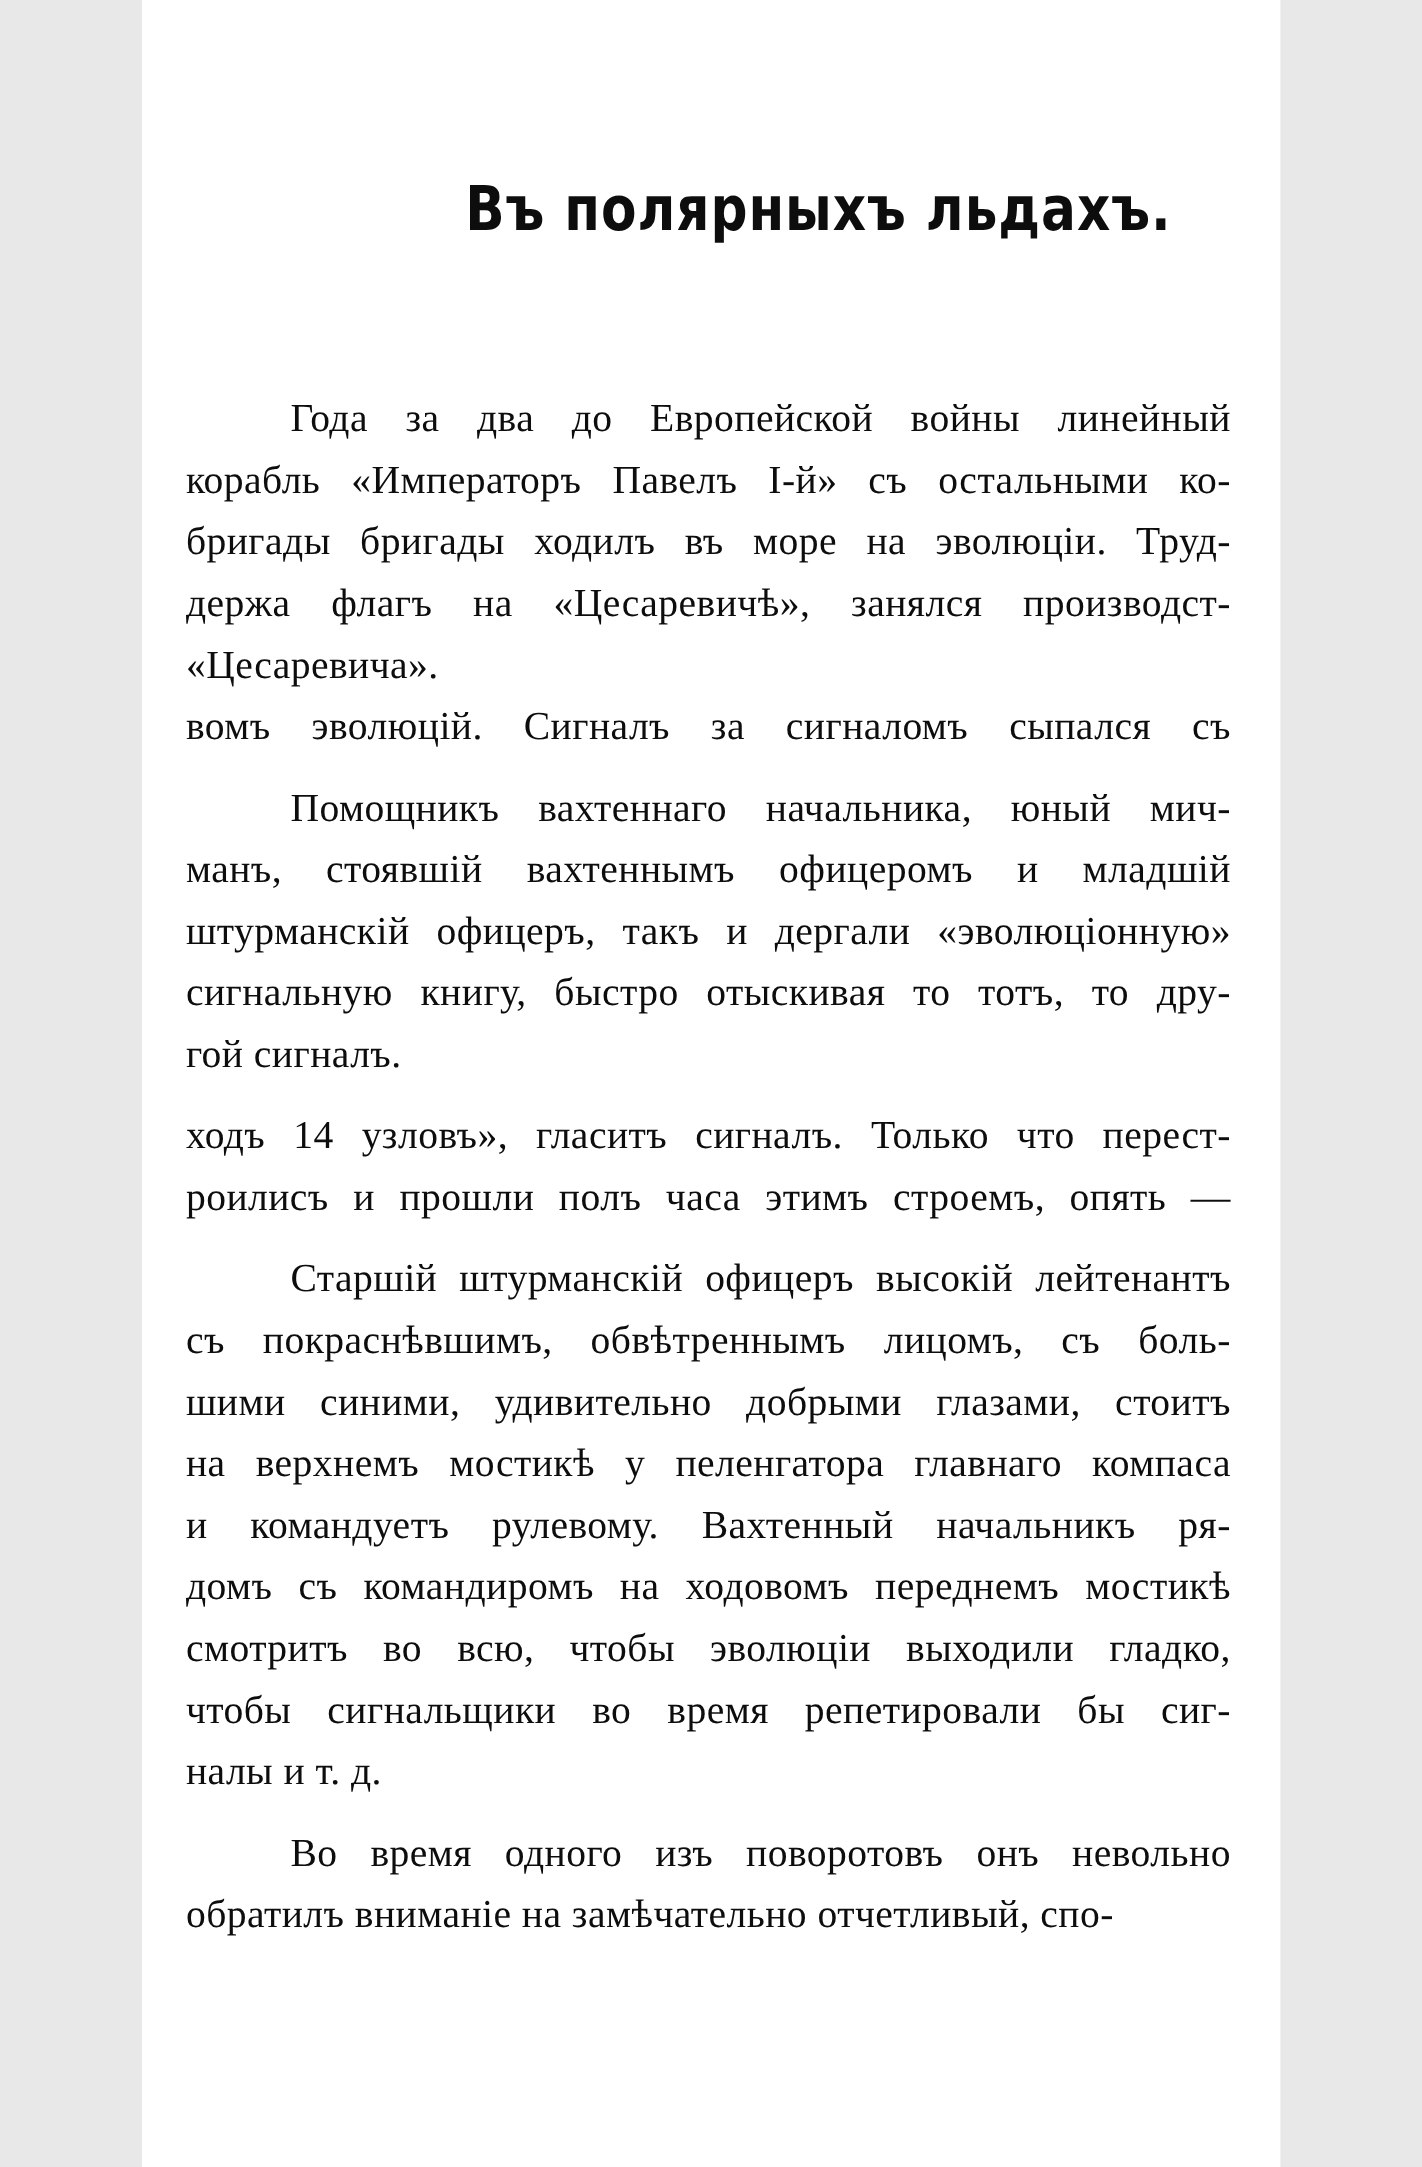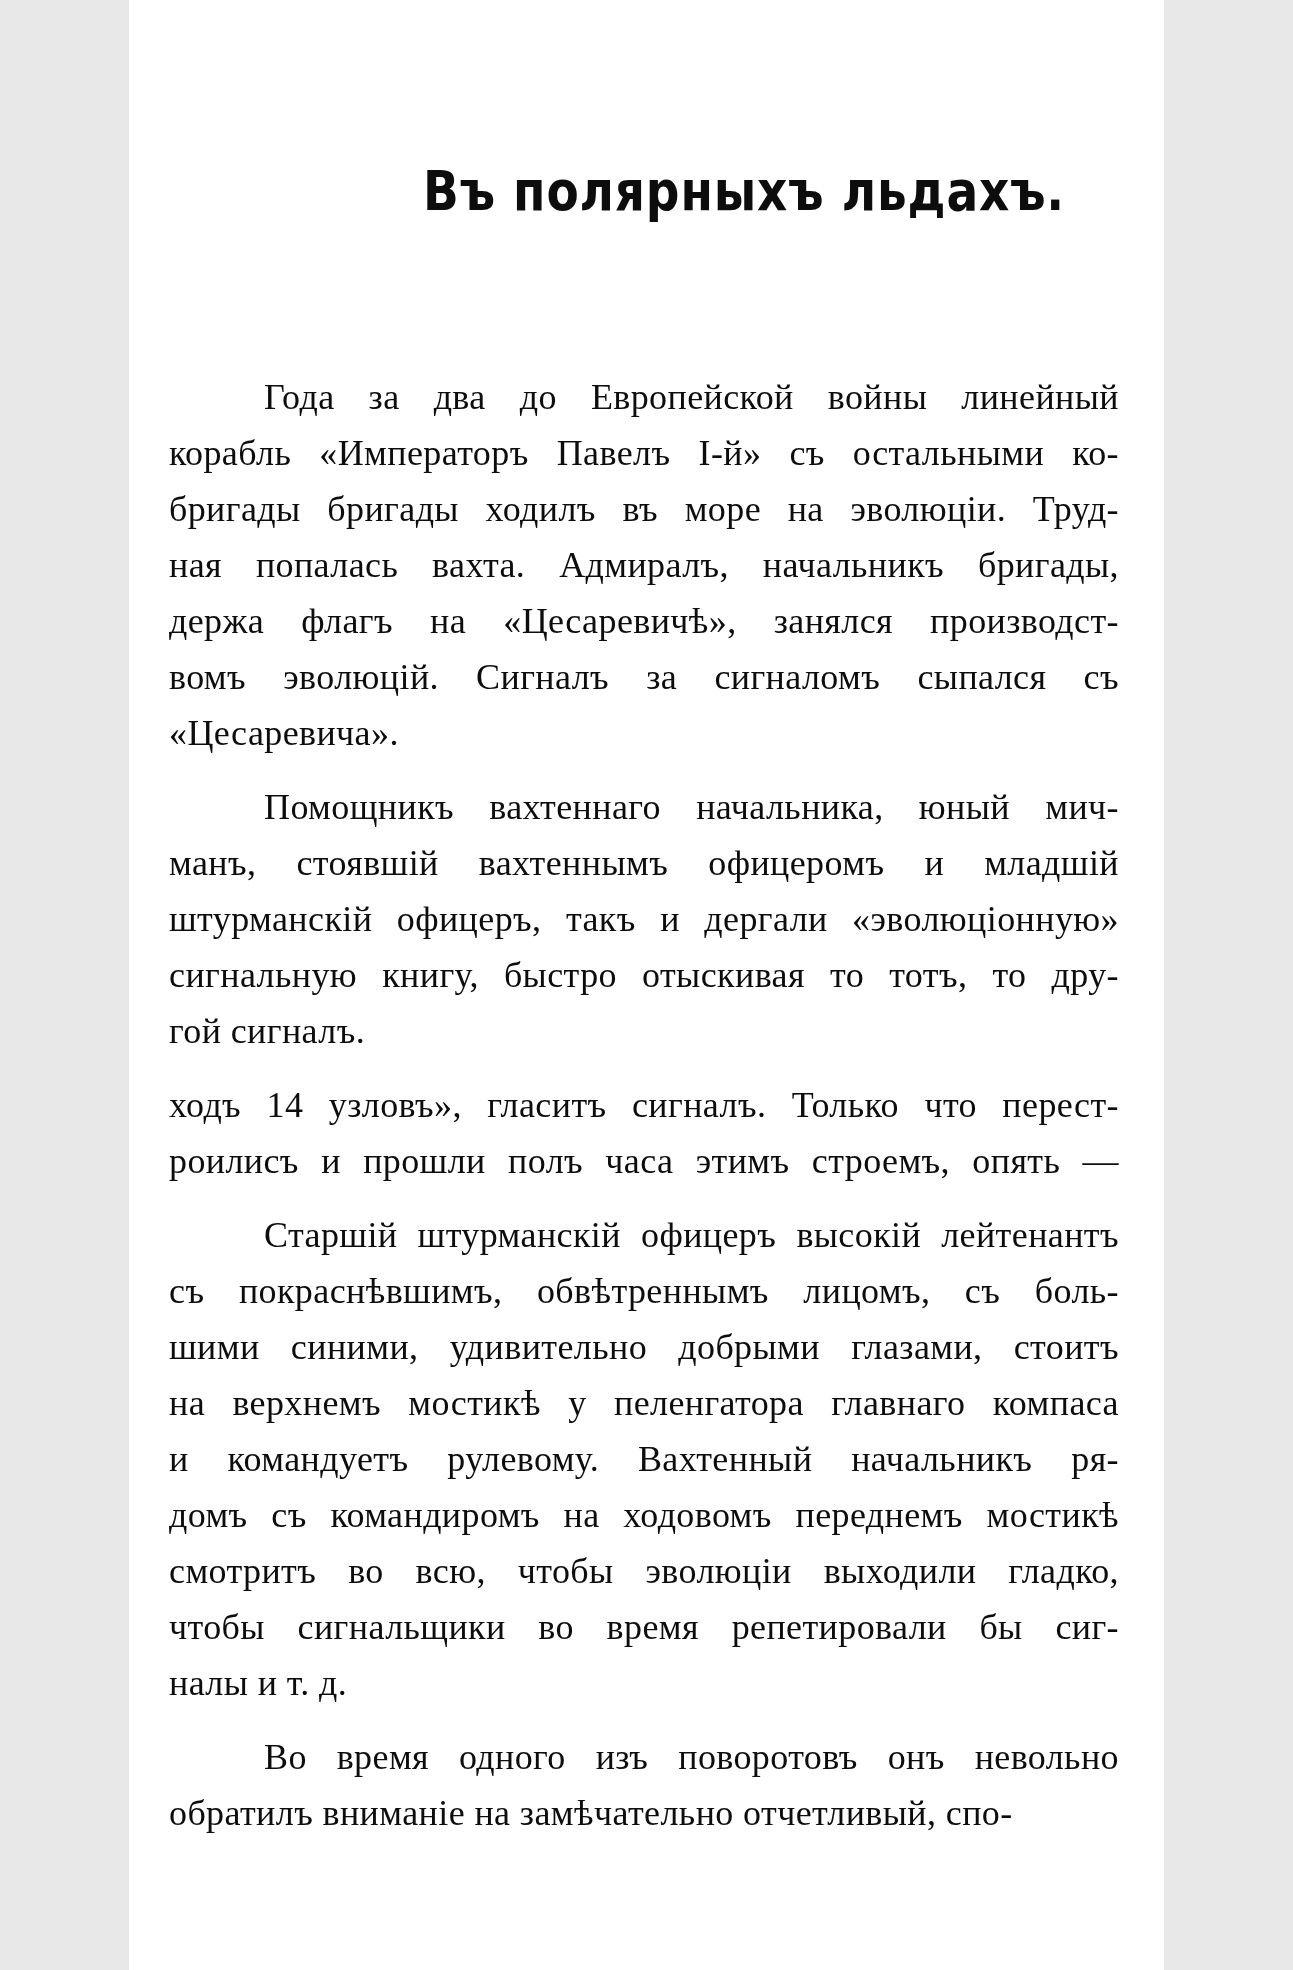--- a/index.html
+++ b/index.html
@@ -26,21 +26,21 @@
     font-family: "DejaVu Sans", sans-serif;
     font-weight: bold;
     font-size: 56px;
     letter-spacing: 1px;
     transform: scaleX(0.84);
     transform-origin: 50% 50%;
     white-space: nowrap;
   }
   .body-text {
     position: absolute;
-    top: 369px;
+    top: 352px;
     left: 40px;
     width: 950px;
     font-family: "Liberation Serif", "DejaVu Serif", serif;
     font-size: 36px;
     letter-spacing: 0.4px;
   }
   .para {
     margin: 0 0 18px 0;
   }
   .line {
@@ -58,24 +58,23 @@
 </head>
 <body>
 
 <div class="page">
   <h1 class="title">Въ полярныхъ льдахъ.</h1>
   <div class="body-text">
       <div class="para">
         <div class="line first">Года за два до Европейской войны линейный</div>
         <div class="line">корабль «Императоръ Павелъ I-й» съ остальными ко-</div>
         <div class="line">бригады бригады ходилъ въ море на эволюціи. Труд-</div>
-        <div class="line">ная попалась вахта. Адмиралъ, начальникъ бригады,</div>
         <div class="line">держа флагъ на «Цесаревичѣ», занялся производст-</div>
+        <div class="line last">«Цесаревича».</div>
         <div class="line">вомъ эволюцій. Сигналъ за сигналомъ сыпался съ</div>
-        <div class="line last">«Цесаревича».</div>
       </div>
       <div class="para">
         <div class="line first">Помощникъ вахтеннаго начальника, юный мич-</div>
         <div class="line">манъ, стоявшій вахтеннымъ офицеромъ и младшій</div>
         <div class="line">штурманскій офицеръ, такъ и дергали «эволюціонную»</div>
         <div class="line">сигнальную книгу, быстро отыскивая то тотъ, то дру-</div>
         <div class="line last">гой сигналъ.</div>
       </div>
       <div class="para">
         <div class="line">ходъ 14 узловъ», гласитъ сигналъ. Только что перест-</div>

